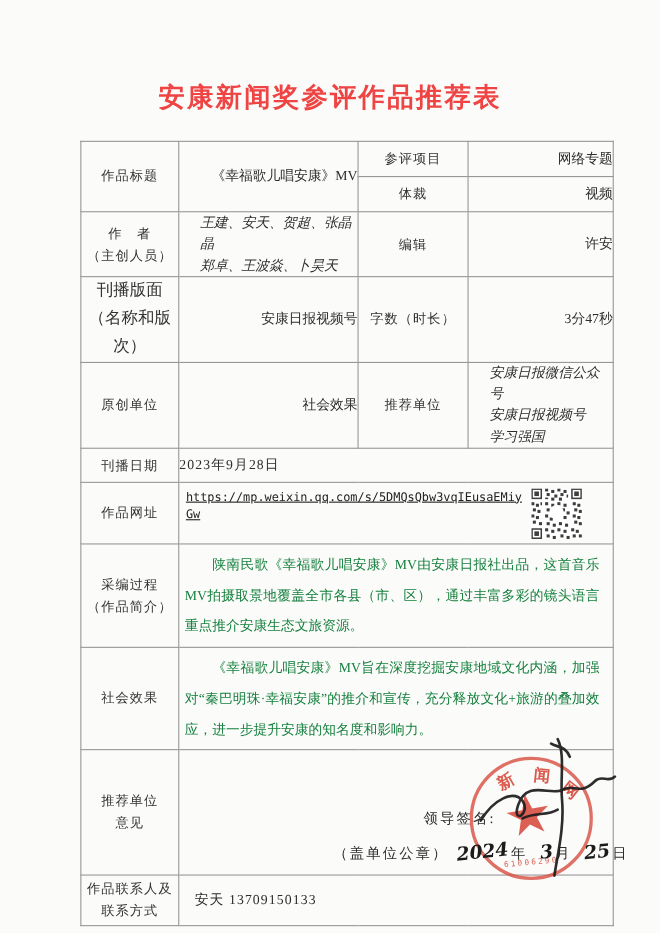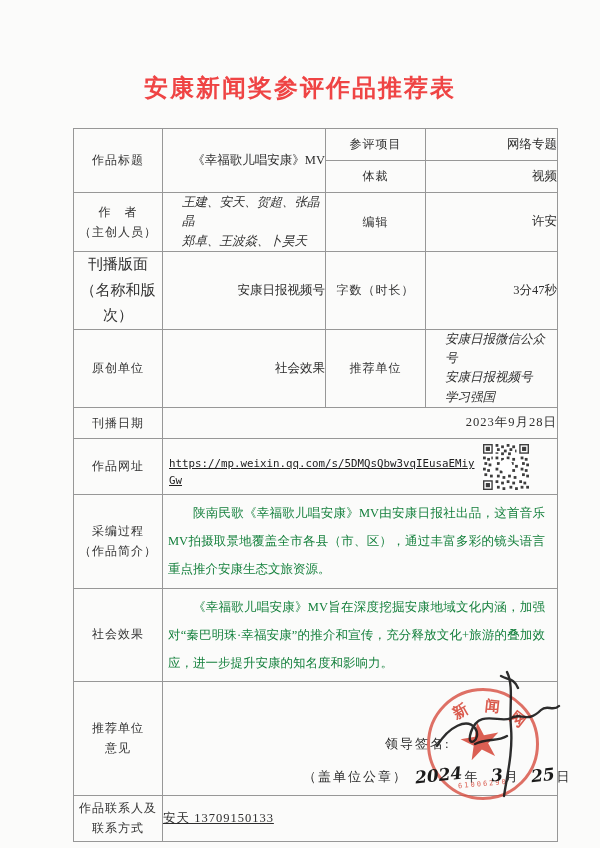--- a/index.html
+++ b/index.html
@@ -27,23 +27,23 @@
   td.label.small{font-size:15px;letter-spacing:0;}
   .vcenter{text-align:right;}
   .pre{white-space:pre-line;}
   .vleft{text-align:left;padding-left:19px;font-style:italic;}
   tr.r1a td{height:31px;} tr.r1b td{height:31px;}
   tr.r2 td{height:46px;} tr.r3 td{height:40px;}
   tr.r4 td{height:65px;} tr.r5 td{height:30px;}
   tr.r6 td{height:55px;} tr.r7 td{height:90px;}
   tr.r8 td{height:76px;} tr.r9 td{height:113px;}
   tr.r10 td{height:45px;}
-  .date-cell{padding-left:22px;letter-spacing:1px;text-align:right;}
-  .contact-cell{letter-spacing:1px;text-decoration:underline;}
-  .url-wrap{display:flex;align-items:flex-end;justify-content:space-between;padding:0 28px 0 6px;}
+  .date-cell{letter-spacing:1px;}
+  .contact-cell{padding-left:14px;letter-spacing:1px;}
+  .url-wrap{display:flex;align-items:flex-start;justify-content:space-between;padding:0 28px 0 6px;}
   .url-link{
     font-family:"DejaVu Sans Mono",monospace;font-size:10.8px;color:#222;
     text-decoration:underline;word-break:break-all;
   }
   .qr{flex:0 0 auto;margin-left:6px;}
   .para{
     padding:4px 12px 4px 5px;line-height:2.25;text-indent:2em;
     text-align:justify;font-size:12.5px;color:#15803d;
   }
   .r9cell{position:relative;overflow:visible;}

